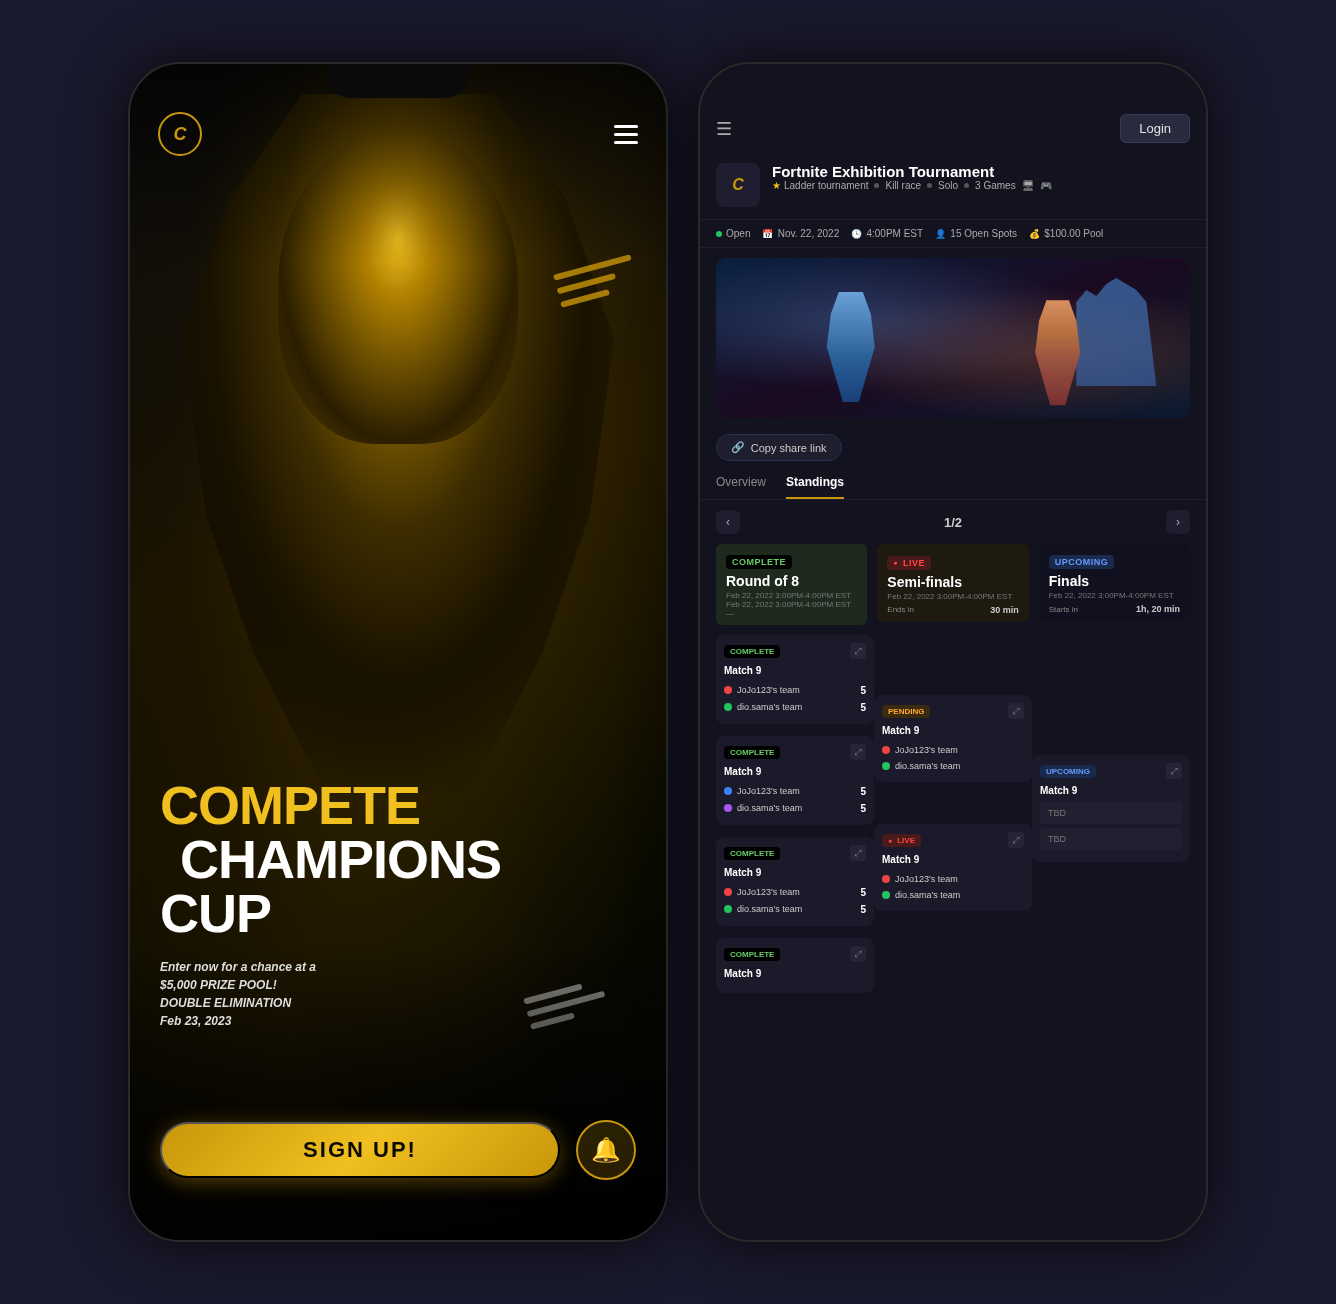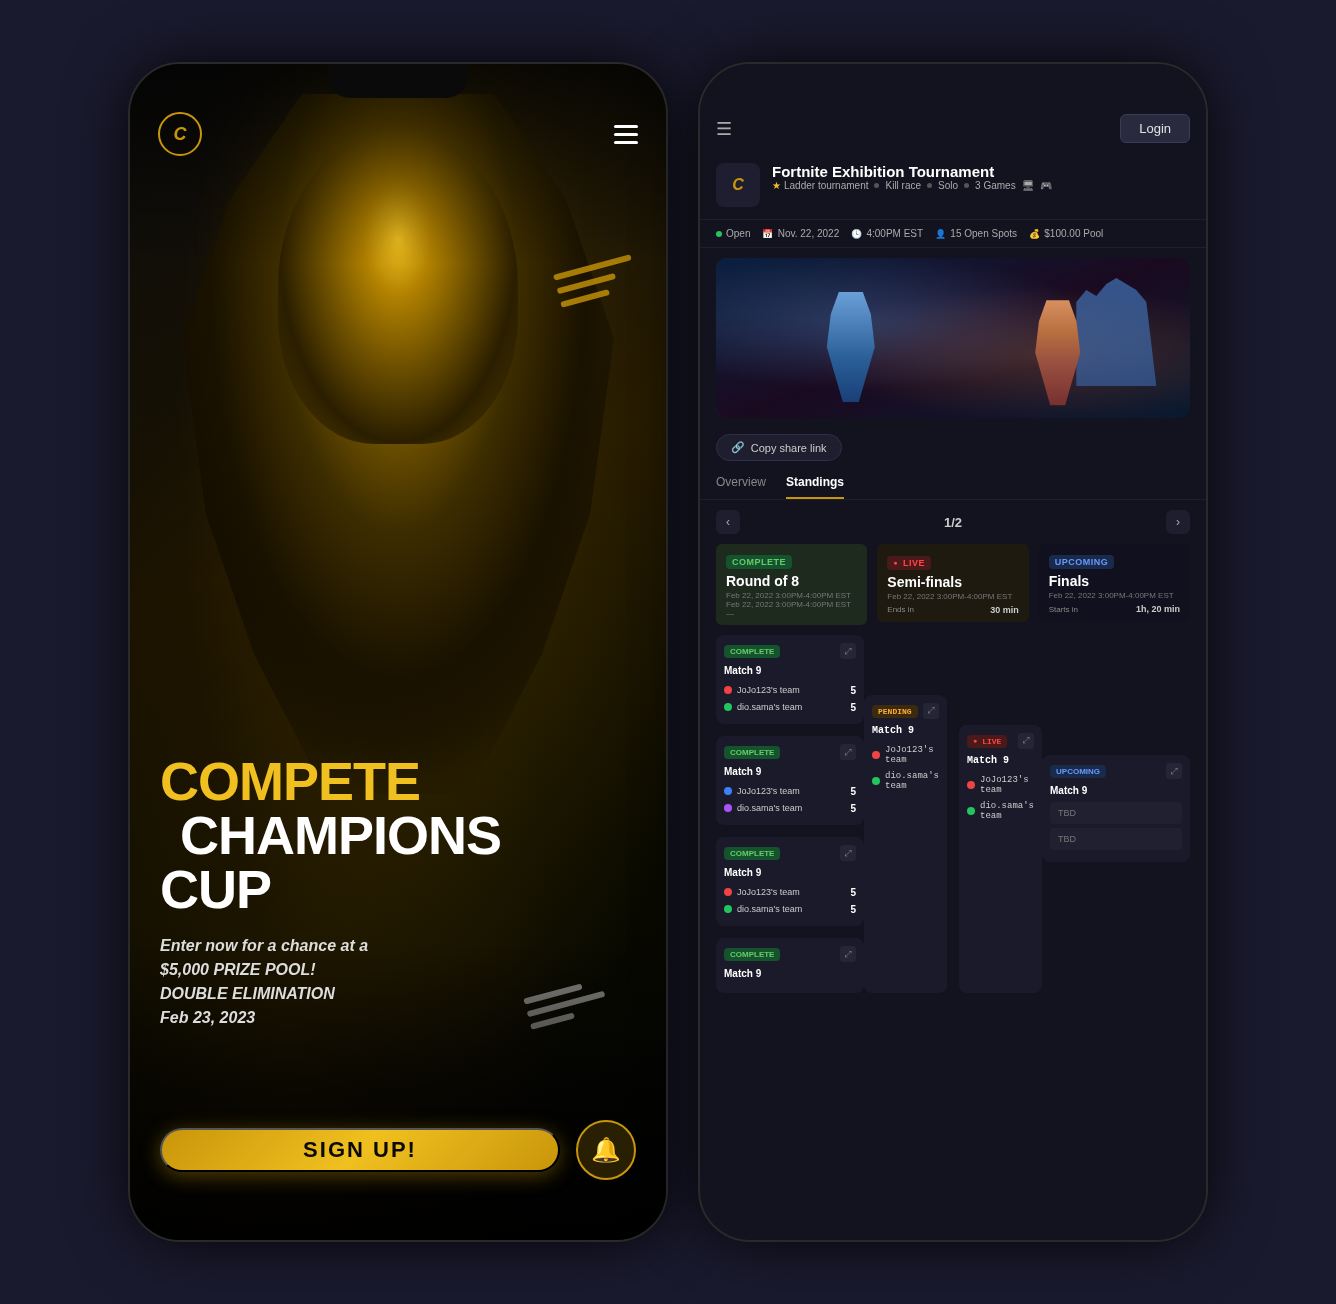--- a/index.html
+++ b/index.html
@@ -201,21 +201,21 @@
     .cup-title {
       font-size: 54px;
       font-weight: 900;
       color: #ffffff;
       letter-spacing: -1px;
       line-height: 1;
       text-transform: uppercase;
       margin-bottom: 18px;
     }
     .hero-subtitle {
-      font-size: 16px;
+      font-size: 12px;
       color: #dddddd;
       font-style: italic;
       font-weight: 600;
       line-height: 1.5;
     }
 
     
     .bottom-row {
       position: absolute;
       bottom: 60px;
@@ -223,21 +223,21 @@
       right: 30px;
       display: flex;
       align-items: center;
       gap: 16px;
       z-index: 10;
     }
     .signup-btn {
       flex: 1;
       background: linear-gradient(135deg, #c8960a, #f0c020, #c8960a);
       border-radius: 50px;
-      height: 44px;
+      height: 56px;
       display: flex;
       align-items: center;
       justify-content: center;
       font-size: 22px;
       font-weight: 900;
       color: #0a0a00;
       letter-spacing: 2px;
       text-transform: uppercase;
       cursor: pointer;
       box-shadow: 0 4px 20px rgba(200,150,10,0.4);
@@ -506,21 +506,21 @@
       display: inline-flex;
       align-items: center;
       gap: 3px;
       border-radius: 4px;
       padding: 2px 6px;
       font-size: 9px;
       font-weight: 700;
       letter-spacing: 0.5px;
       margin-bottom: 4px;
     }
-    .badge-complete { background: #14532d; color: #66cc66; }
+    .badge-complete { background: #000000; color: #66cc66; }
     .badge-live { background: #4a1a1a; color: #ff4444; }
     .badge-live::before { content: '●'; color: #ff4444; margin-right: 2px; font-size: 7px; }
     .badge-upcoming { background: #1a2a4a; color: #6699ff; }
 
     .round-name {
       font-size: 14px;
       font-weight: 700;
       color: #ffffff;
       margin-bottom: 2px;
     }
@@ -610,25 +610,24 @@
     .team-score {
       font-size: 10px;
       font-weight: 700;
       color: #ffffff;
     }
 
     
     .middle-col {
       flex: 1;
       display: flex;
-      flex-direction: row;
+      flex-direction: column;
       padding-top: 60px;
       gap: 12px;
       position: relative;
-      font-family: Liberation Mono, monospace;
     }
 
     
     .finals-col {
       flex: 1;
       display: flex;
       flex-direction: column;
       padding-top: 120px;
       gap: 12px;
     }

